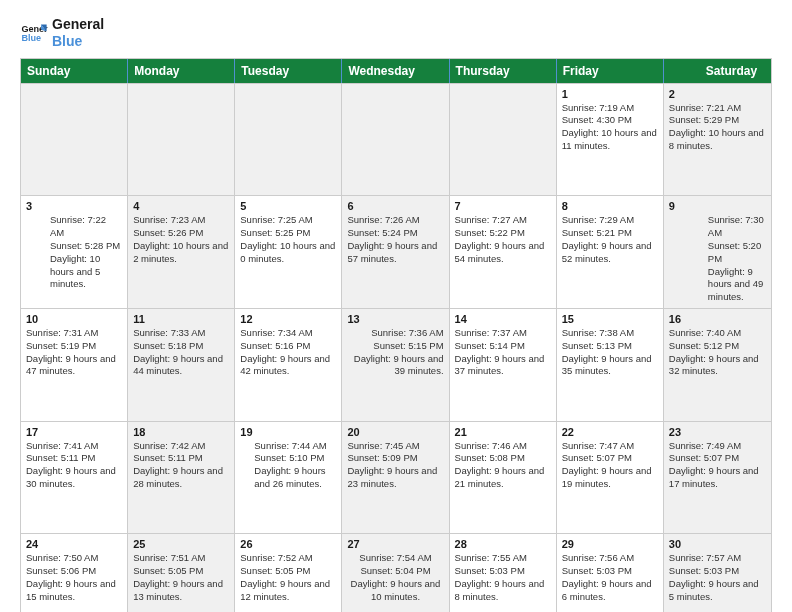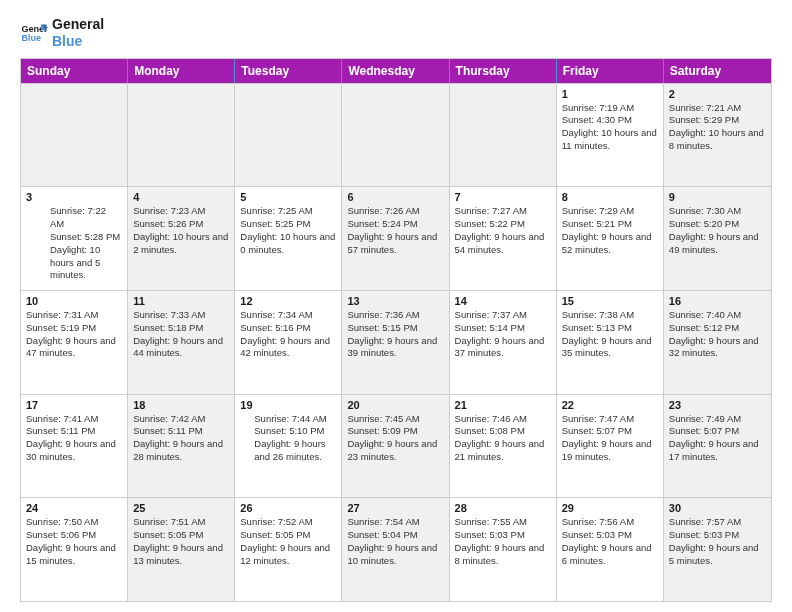--- a/index.html
+++ b/index.html
@@ -46,31 +46,31 @@
     }
     .calendar {
       flex: 1;
       display: flex;
       flex-direction: column;
       border: 1px solid #ccc;
     }
     .cal-header {
       display: grid;
       grid-template-columns: repeat(7, 1fr);
-      background: #a21caf;
+      background: #15803d;
     }
     .cal-header-cell {
       color: #fff;
       font-size: 12px;
       font-weight: bold;
       padding: 5px 6px;
       border-right: 1px solid #5090cf;
       text-align: left;
     }
-    .cal-header-cell:last-child { border-right: none; }
+    .cal-header-cell:last-child { border-right: none; margin-left: 36px; }
     .cal-body {
       flex: 1;
       display: grid;
       grid-template-rows: repeat(5, 1fr);
     }
     .cal-row {
       display: grid;
       grid-template-columns: repeat(7, 1fr);
       border-top: 1px solid #ccc;
     }
@@ -183,21 +183,21 @@
 Daylight: 9 hours and 54 minutes.</div>
           </div>
           <div class="cal-cell">
             <span class="day-num">8</span>
             <div class="cell-text" style="white-space: pre-line;">Sunrise: 7:29 AM
 Sunset: 5:21 PM
 Daylight: 9 hours and 52 minutes.</div>
           </div>
           <div class="cal-cell shaded">
             <span class="day-num">9</span>
-            <div class="cell-text" style="white-space: pre-line;">Sunrise: 7:30 AM
+            <div class="cell-text" style="white-space: pre-line; margin-left: 39px;">Sunrise: 7:30 AM
 Sunset: 5:20 PM
 Daylight: 9 hours and 49 minutes.</div>
           </div>
         </div>
         <div class="cal-row">
           <div class="cal-cell">
             <span class="day-num">10</span>
             <div class="cell-text" style="white-space: pre-line;">Sunrise: 7:31 AM
 Sunset: 5:19 PM
 Daylight: 9 hours and 47 minutes.</div>
@@ -209,21 +209,21 @@
 Daylight: 9 hours and 44 minutes.</div>
           </div>
           <div class="cal-cell">
             <span class="day-num">12</span>
             <div class="cell-text" style="white-space: pre-line;">Sunrise: 7:34 AM
 Sunset: 5:16 PM
 Daylight: 9 hours and 42 minutes.</div>
           </div>
           <div class="cal-cell shaded">
             <span class="day-num">13</span>
-            <div class="cell-text" style="white-space: pre-line;">Sunrise: 7:36 AM
+            <div class="cell-text" style="white-space: pre-line; text-align: right;">Sunrise: 7:36 AM
 Sunset: 5:15 PM
 Daylight: 9 hours and 39 minutes.</div>
           </div>
           <div class="cal-cell">
             <span class="day-num">14</span>
             <div class="cell-text" style="white-space: pre-line;">Sunrise: 7:37 AM
 Sunset: 5:14 PM
 Daylight: 9 hours and 37 minutes.</div>
           </div>
           <div class="cal-cell">
@@ -297,21 +297,21 @@
 Daylight: 9 hours and 13 minutes.</div>
           </div>
           <div class="cal-cell">
             <span class="day-num">26</span>
             <div class="cell-text" style="white-space: pre-line;">Sunrise: 7:52 AM
 Sunset: 5:05 PM
 Daylight: 9 hours and 12 minutes.</div>
           </div>
           <div class="cal-cell shaded">
             <span class="day-num">27</span>
-            <div class="cell-text" style="white-space: pre-line;">Sunrise: 7:54 AM
+            <div class="cell-text" style="white-space: pre-line; text-align: center;">Sunrise: 7:54 AM
 Sunset: 5:04 PM
 Daylight: 9 hours and 10 minutes.</div>
           </div>
           <div class="cal-cell">
             <span class="day-num">28</span>
             <div class="cell-text" style="white-space: pre-line;">Sunrise: 7:55 AM
 Sunset: 5:03 PM
 Daylight: 9 hours and 8 minutes.</div>
           </div>
           <div class="cal-cell">

